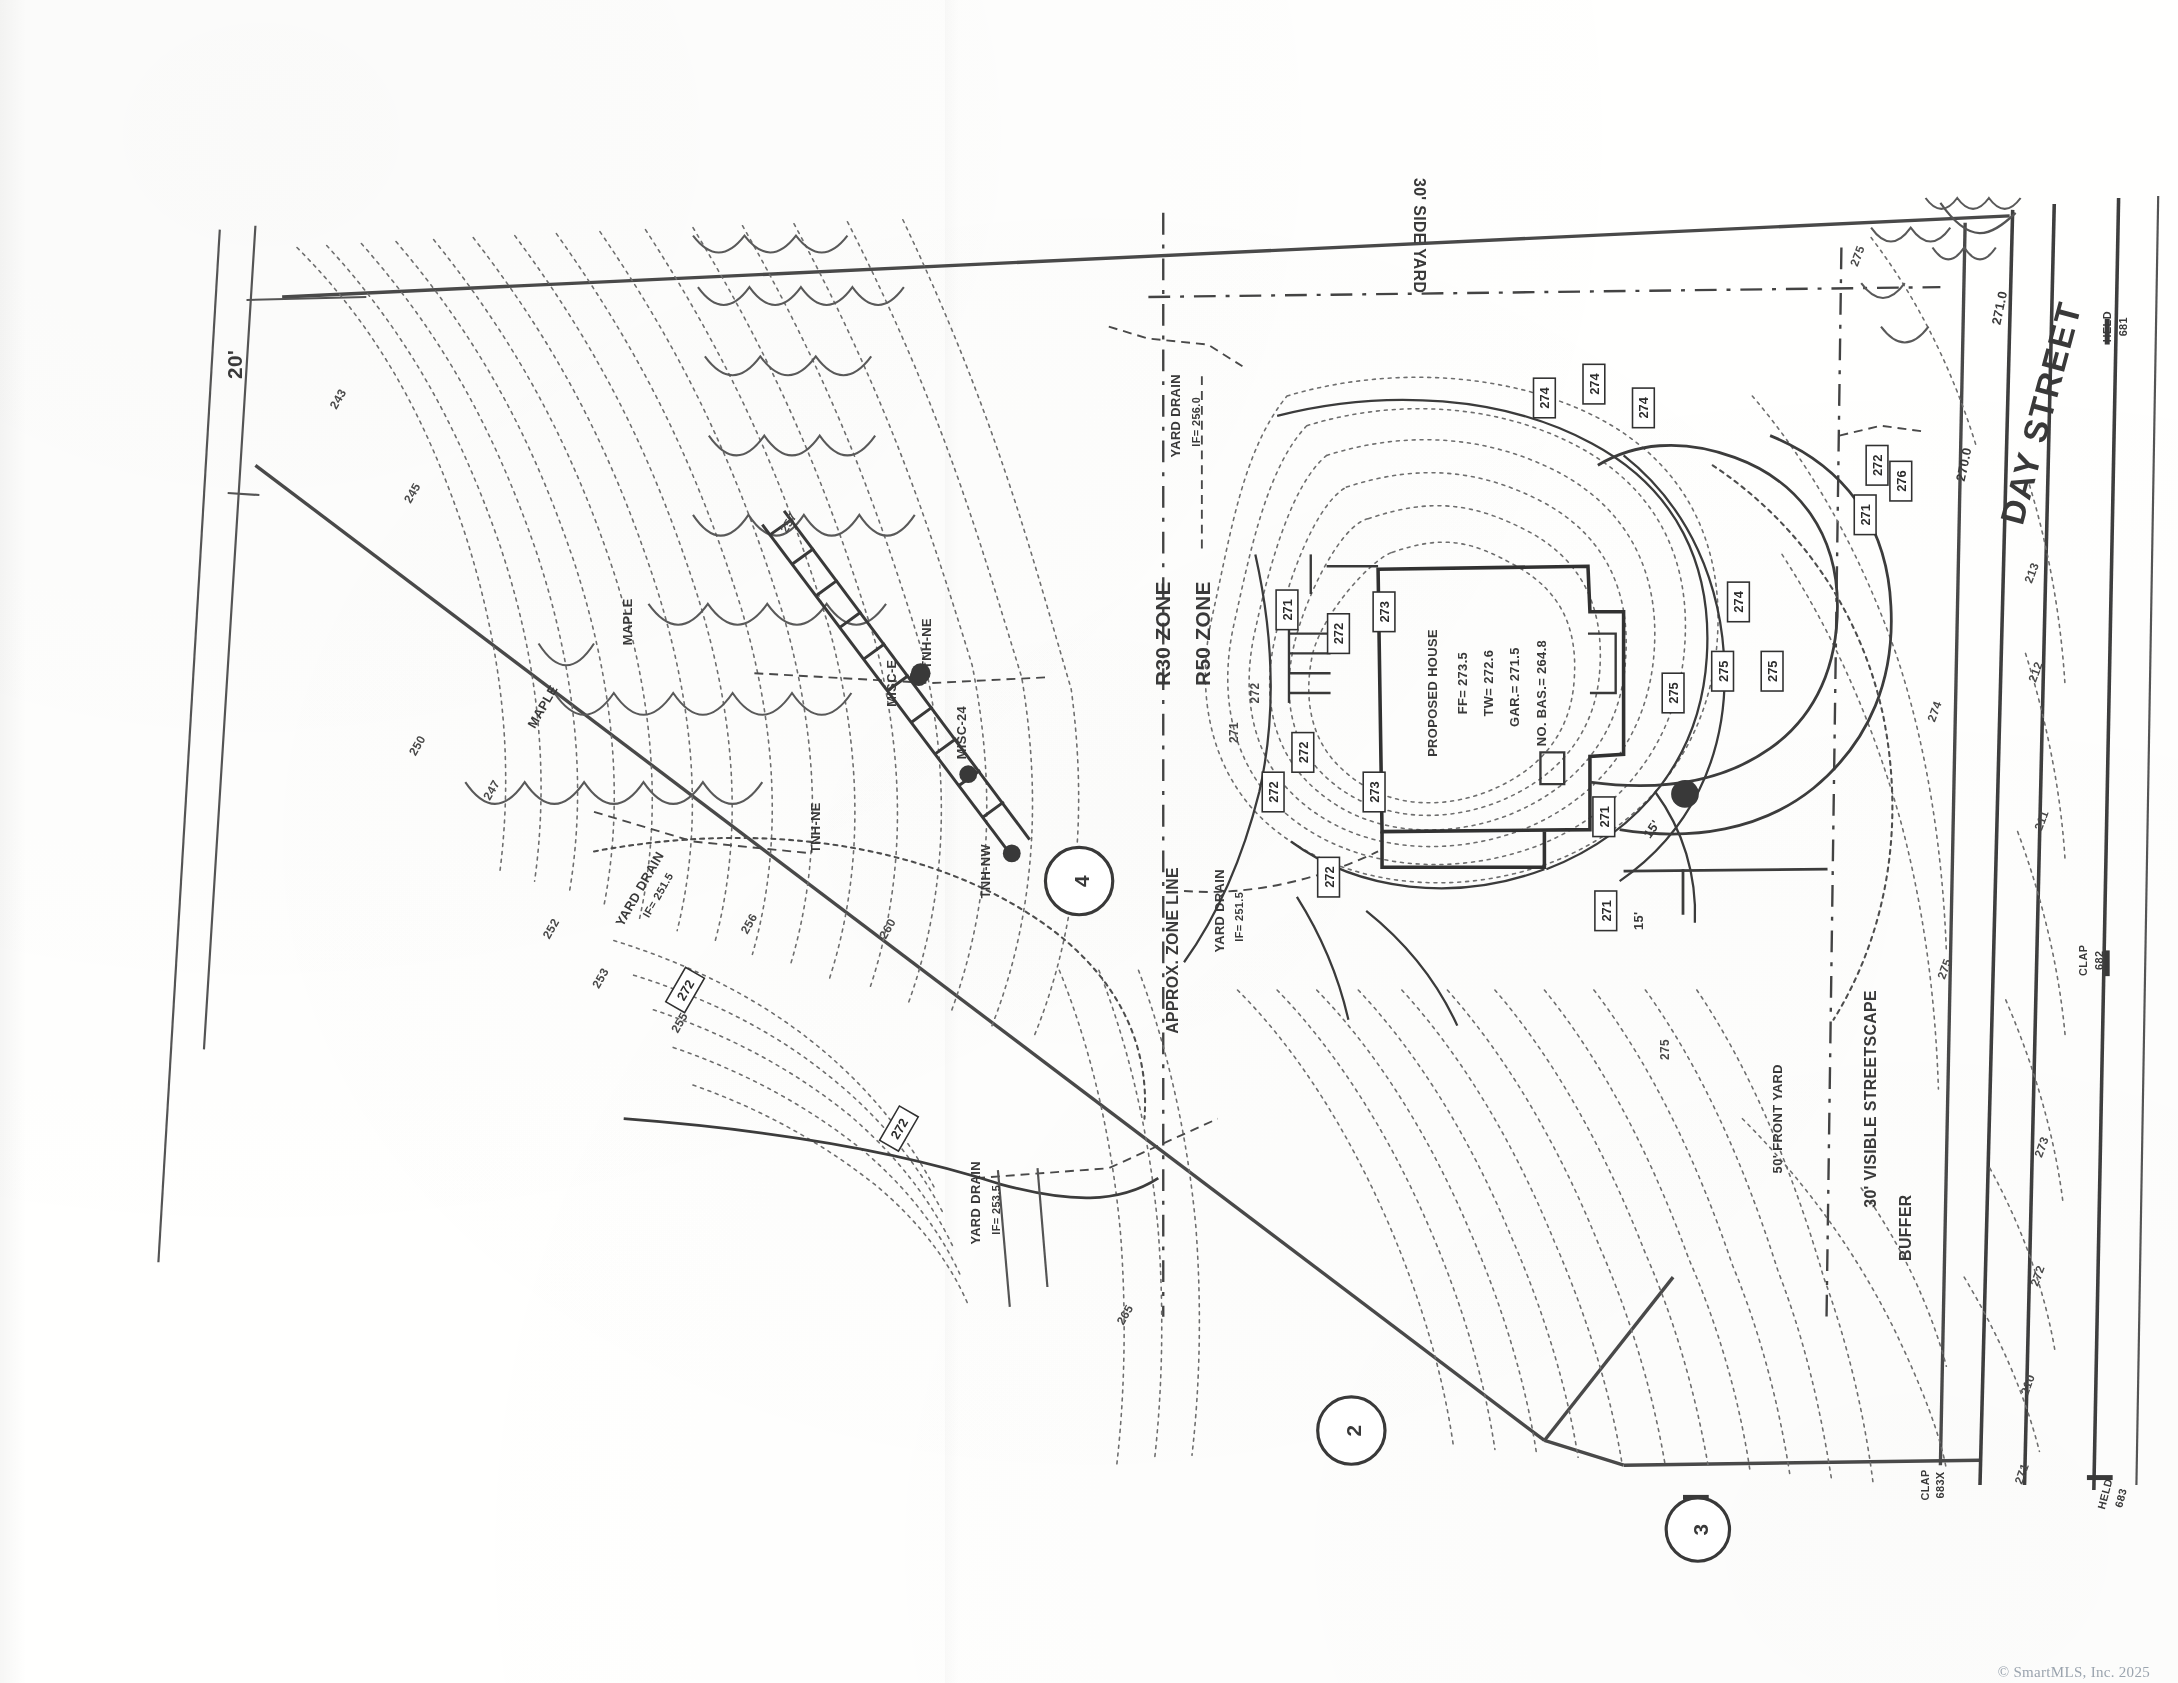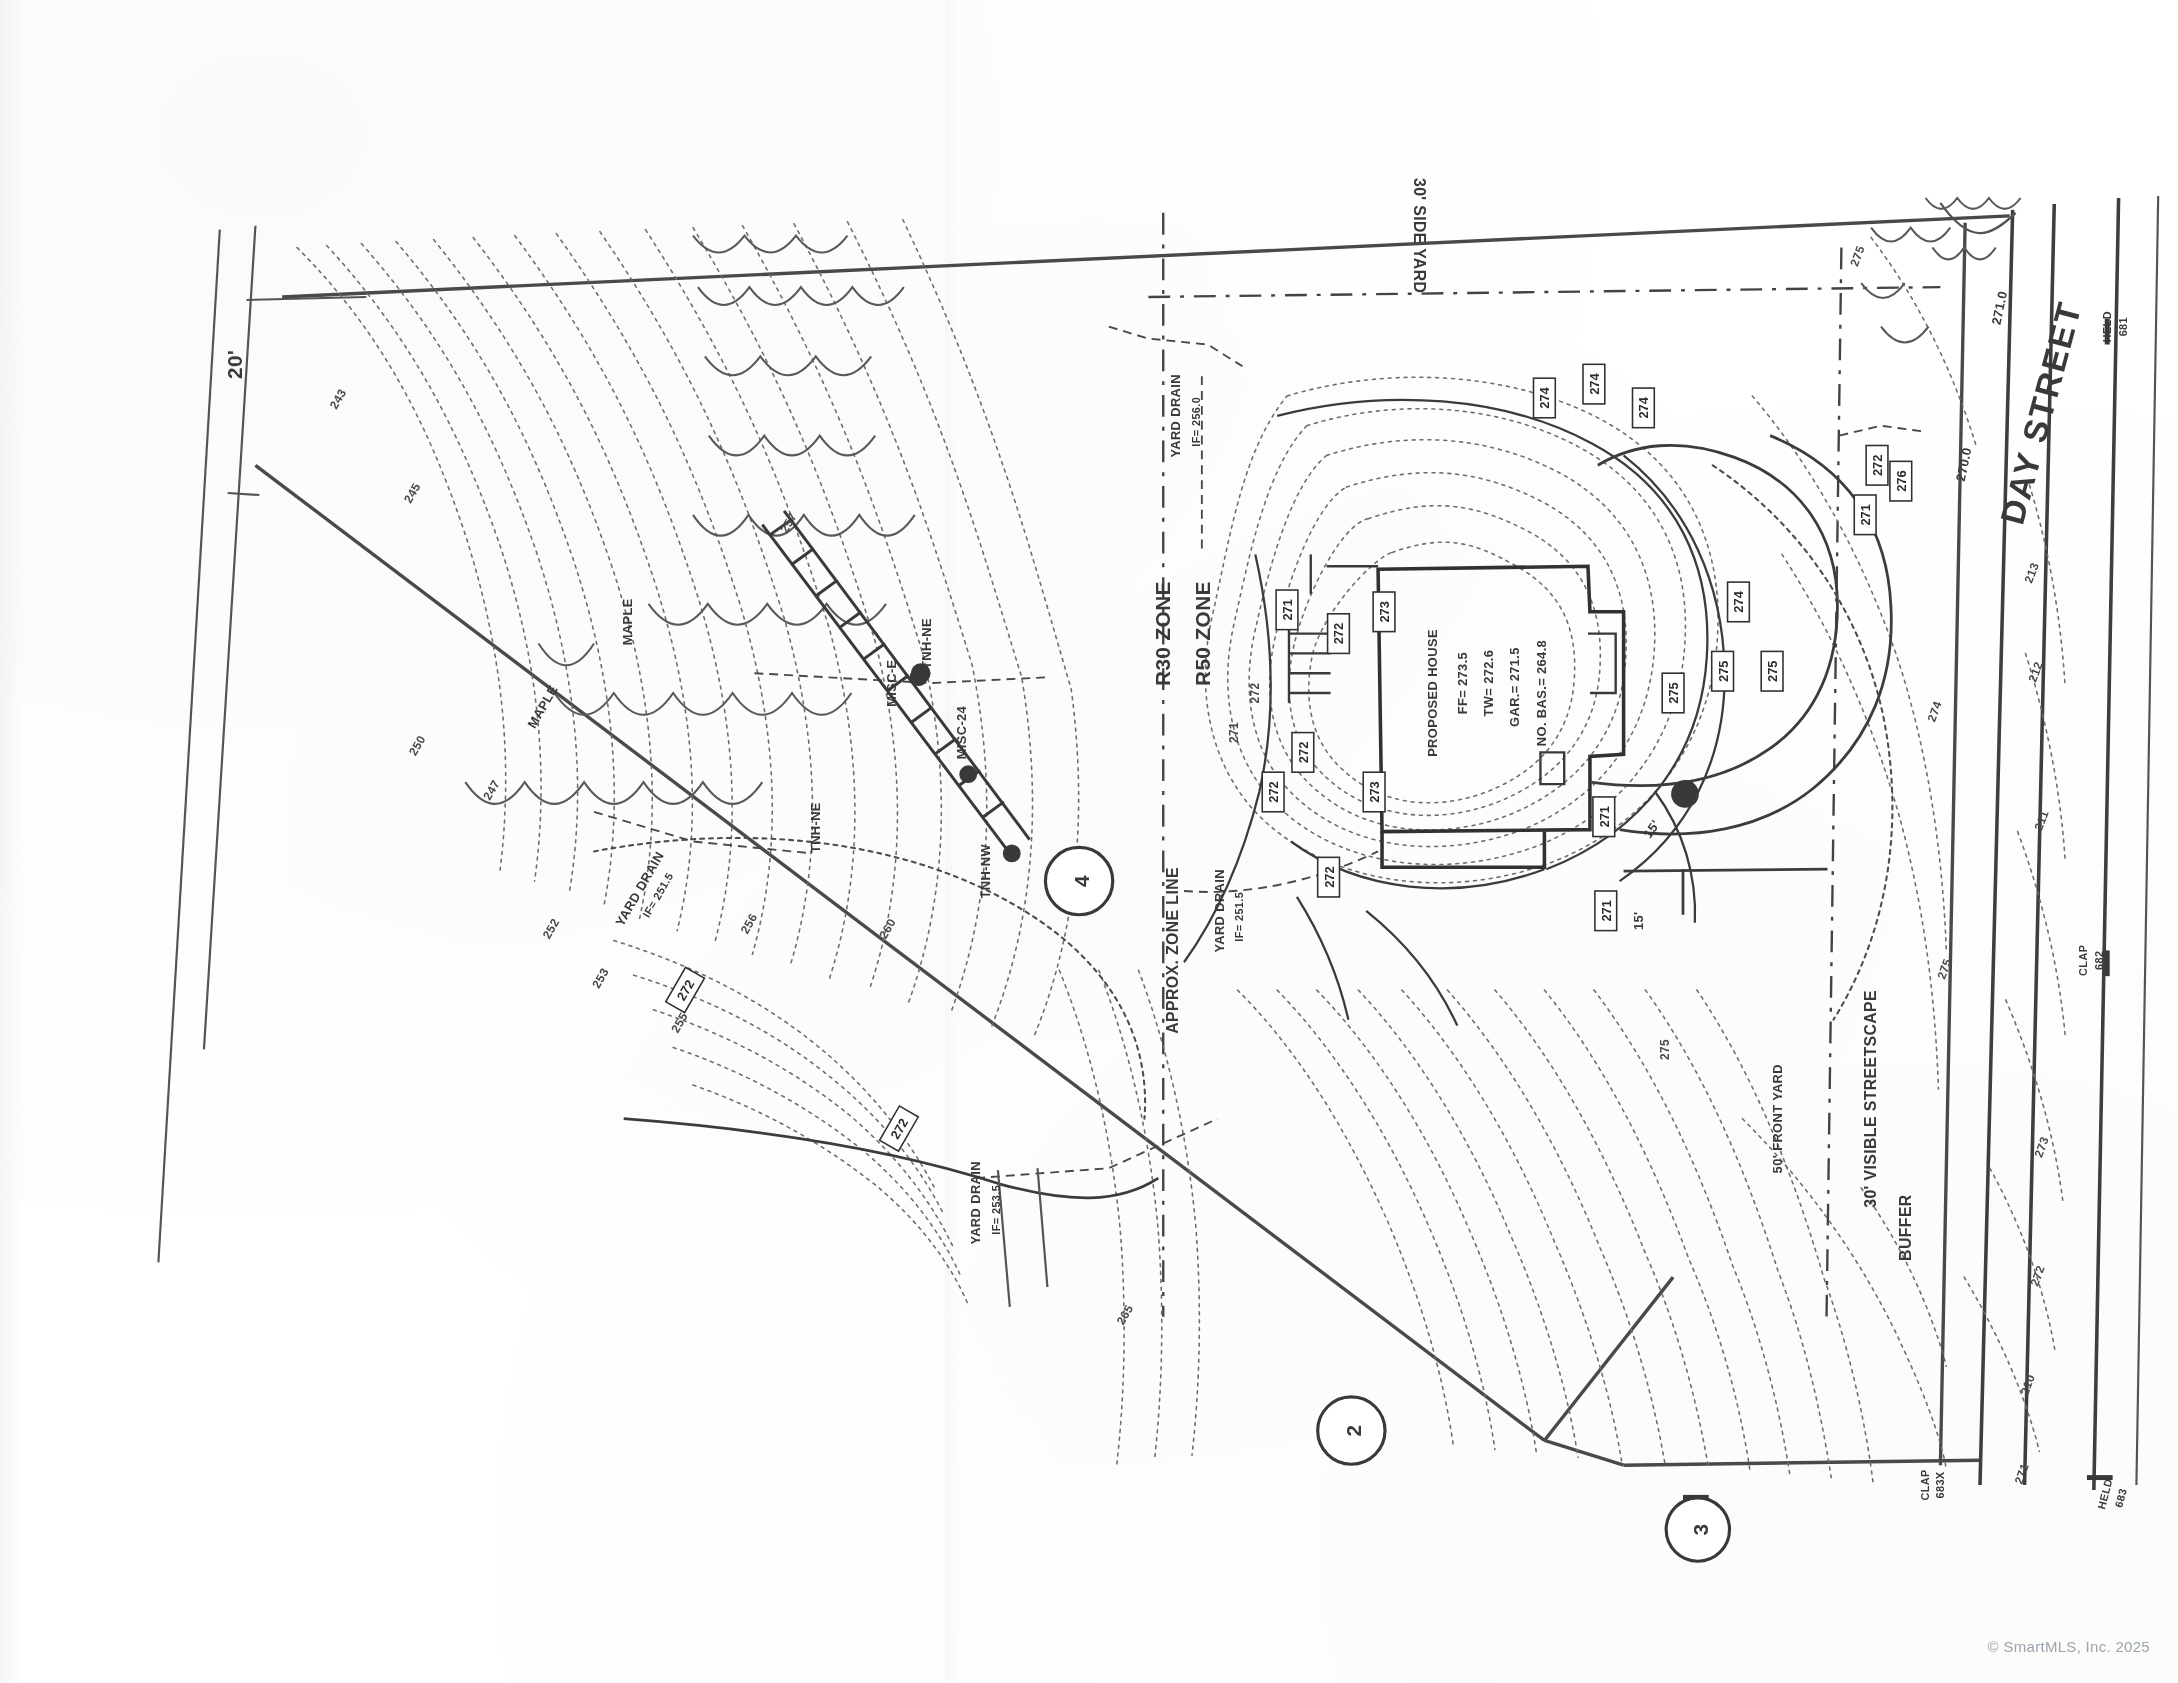--- a/index.html
+++ b/index.html
@@ -52,22 +52,22 @@
   .bldg-in{fill:none;stroke:#3a3a3a;stroke-width:2.4;}
   .drive{fill:none;stroke:#3d3d3d;stroke-width:2.8;}
   .util{fill:none;stroke:#4a4a4a;stroke-width:1.9;stroke-dasharray:9 6;}
   .wall{fill:none;stroke:#3a3a3a;stroke-width:3;}
   .treeline{fill:none;stroke:#5a5a5a;stroke-width:2.1;}
   .hatchbox{fill:#fff;stroke:#333;stroke-width:1.6;}
   .cir-num{fill:#fff;stroke:#3a3a3a;stroke-width:3.2;}
   .dot{fill:#3a3a3a;}
 
   .wm{
-    position:absolute;right:28px;bottom:28px;
-    font-family:Liberation Sans, sans-serif;font-size:15px;
+    position:absolute;right:28px;bottom:2px;
+    font-family:Liberation Serif, serif;font-size:15px;
     color:#9aa3ad;letter-spacing:0.3px;white-space:nowrap;
   }
 </style>
 </head>
 <body>
 
 <div id="sheet">
   <div class="paper-noise"></div>
   <div class="scan-band" style="left:0px;"></div>
   <div class="scan-band" style="left:945px;width:14px;opacity:.55;"></div>

